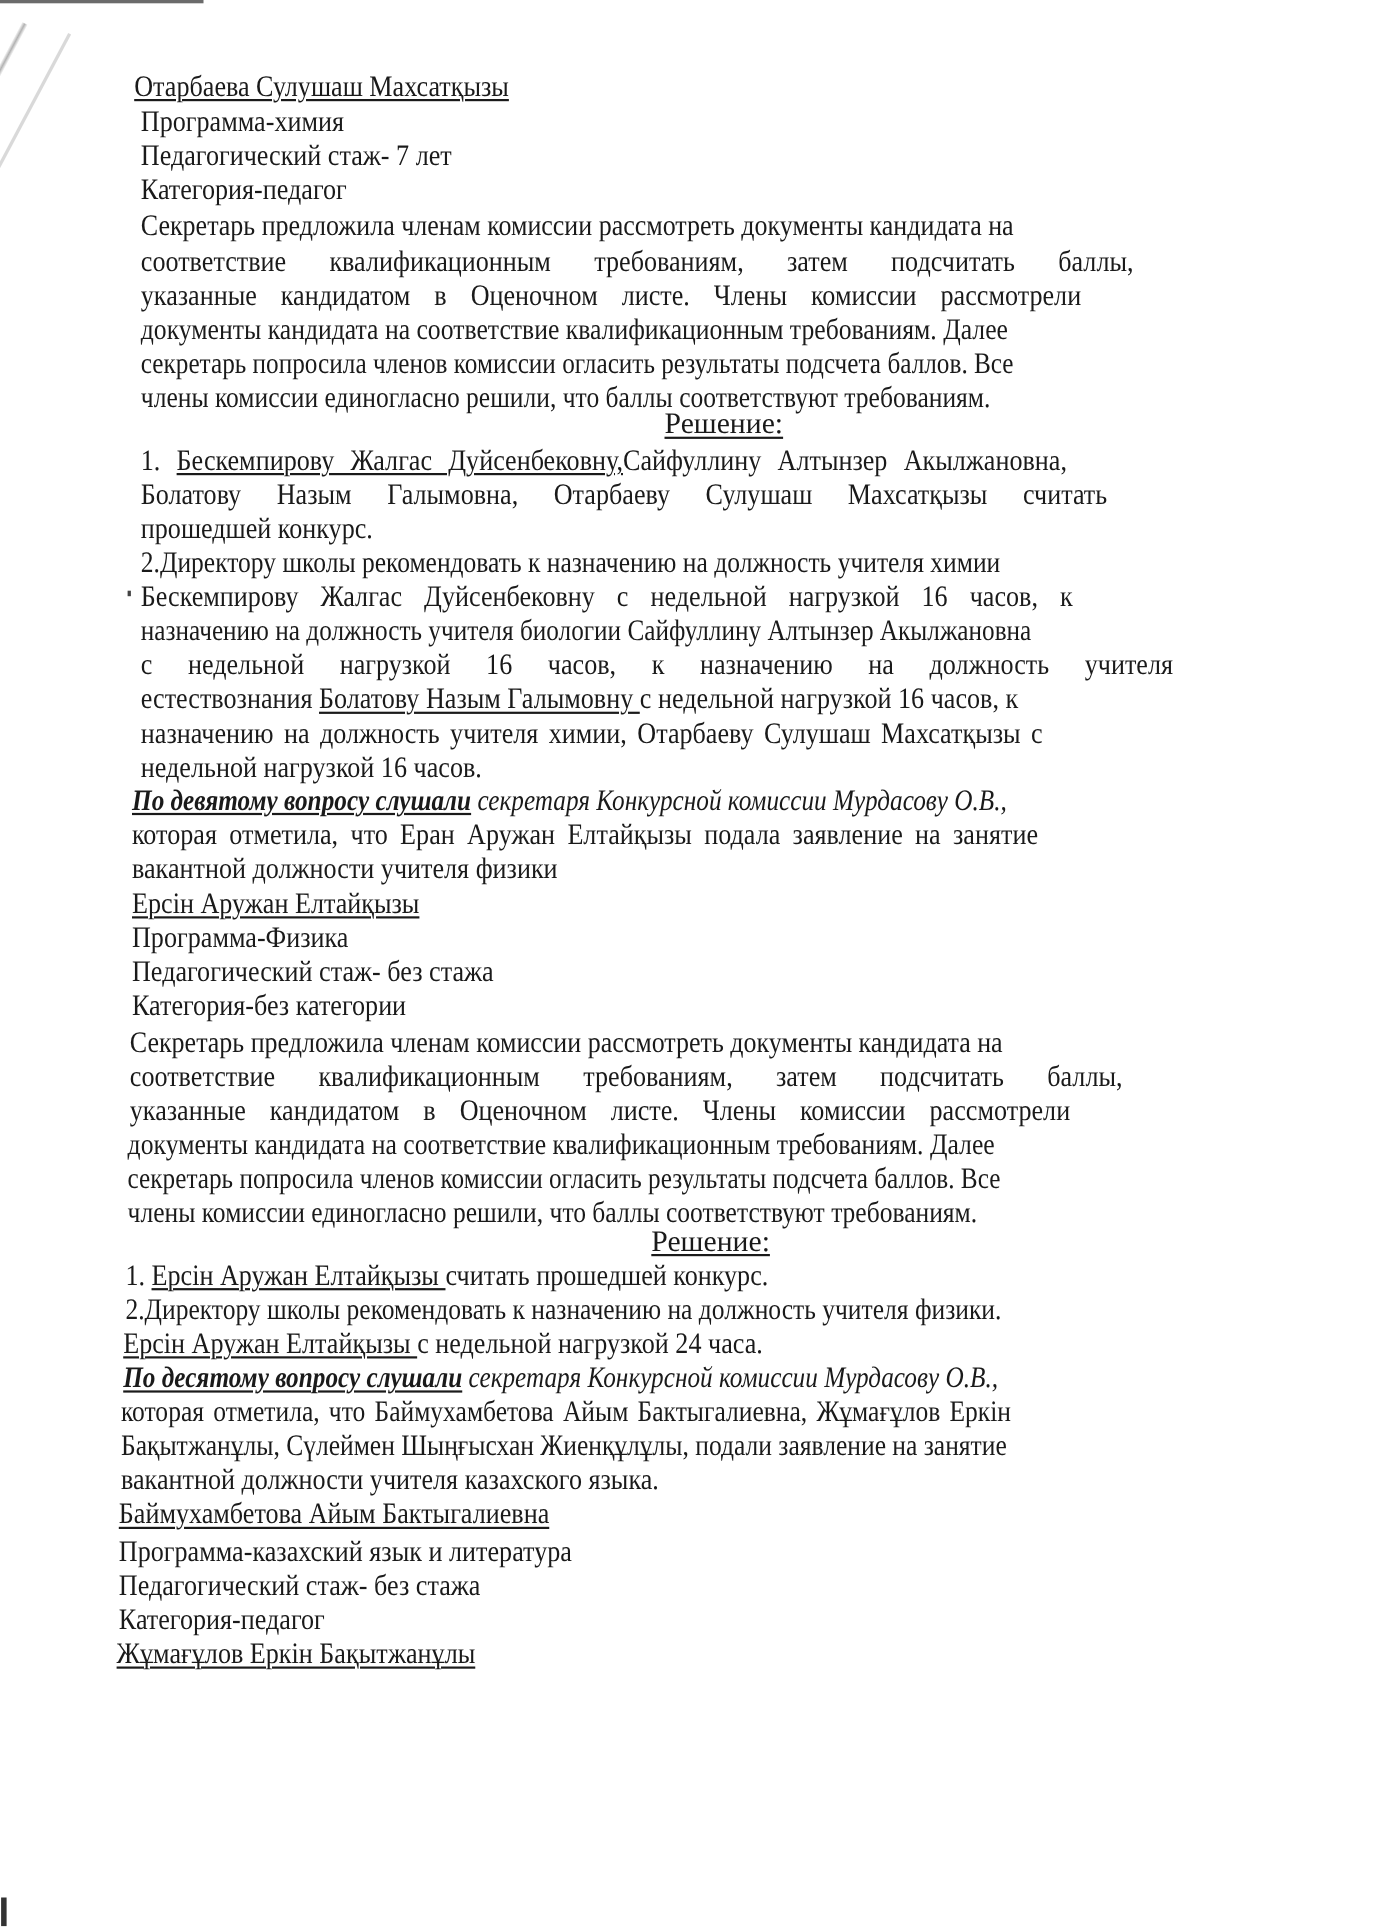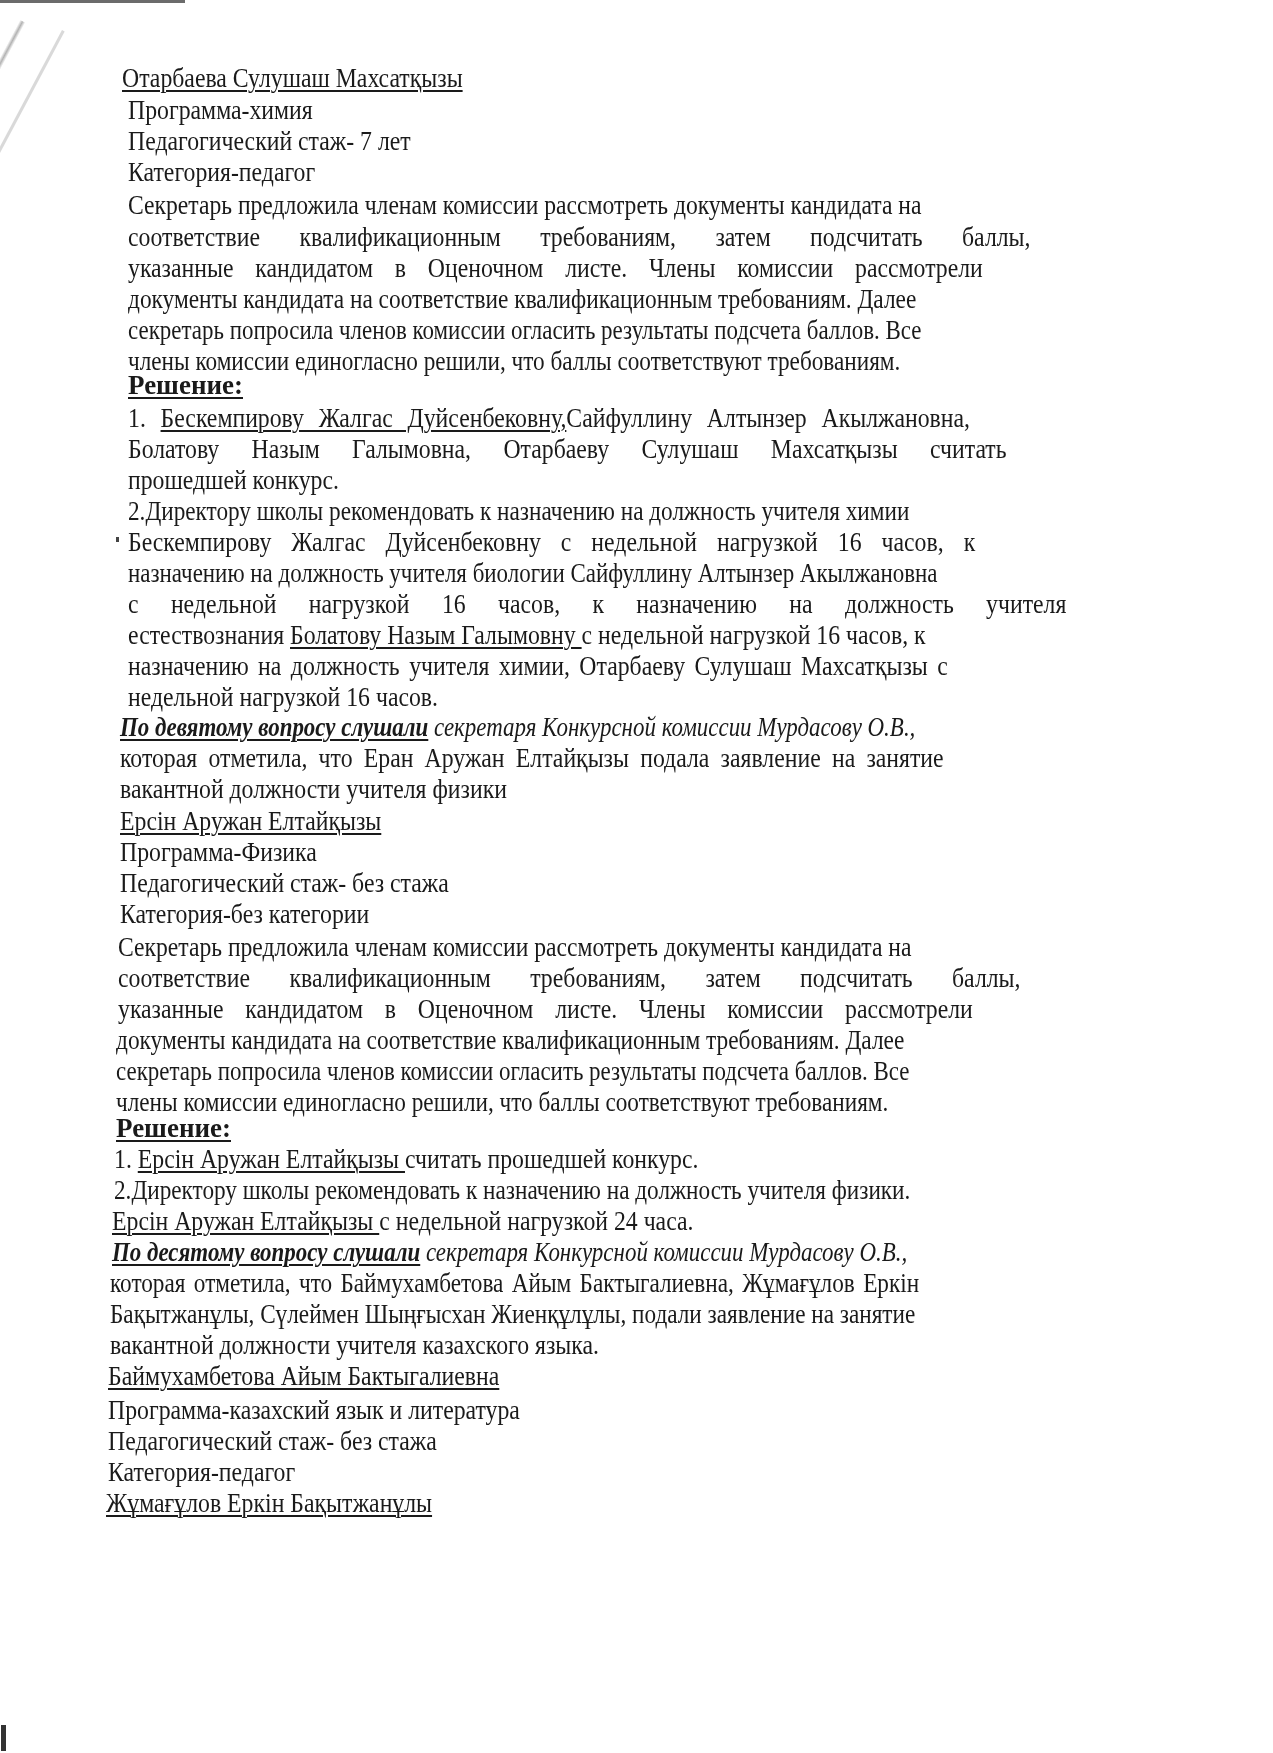--- a/index.html
+++ b/index.html
@@ -10,21 +10,21 @@
           background: linear-gradient(90deg, rgba(200,200,200,0) 0%, rgba(170,170,170,0.9) 50%, rgba(200,200,200,0) 100%);
           transform: rotate(28deg); transform-origin: top left; }
   .fold2 { position: absolute; left: 62px; top: 30px; width: 3px; height: 240px;
           background: rgba(180,180,180,0.5); transform: rotate(28deg); transform-origin: top left; }
   .corner-mark { position: absolute; left: 1px; top: 1725px; width: 5px; height: 26px; background: #333; }
   .dot-mark { position: absolute; left: 116px; top: 537px; width: 3px; height: 5px; background: #444; }
 
   .page { position: absolute; left: 128px; top: 0; width: 1060px; font-size: 27px; line-height: 31.5px; }
   .line { position: absolute; left: 0; white-space: nowrap; transform: scaleX(0.88); transform-origin: left center; }
   .u { text-decoration: underline; text-decoration-thickness: 2px; text-underline-offset: 3px; }
-  .center { position: absolute; left: 0; width: 1060px; font-weight: bold; }
+  .center { position: absolute; left: 0; width: 1060px; text-align: center; font-weight: normal; }
   .bi { font-weight: bold; font-style: italic; text-decoration: underline; text-decoration-thickness: 2px; text-underline-offset: 3px; }
   .i { font-style: italic; }
 </style>
 </head>
 <body>
 
 <div class="topbar"></div>
 <div class="fold"></div>
 <div class="fold2"></div>
 <div class="corner-mark"></div>

